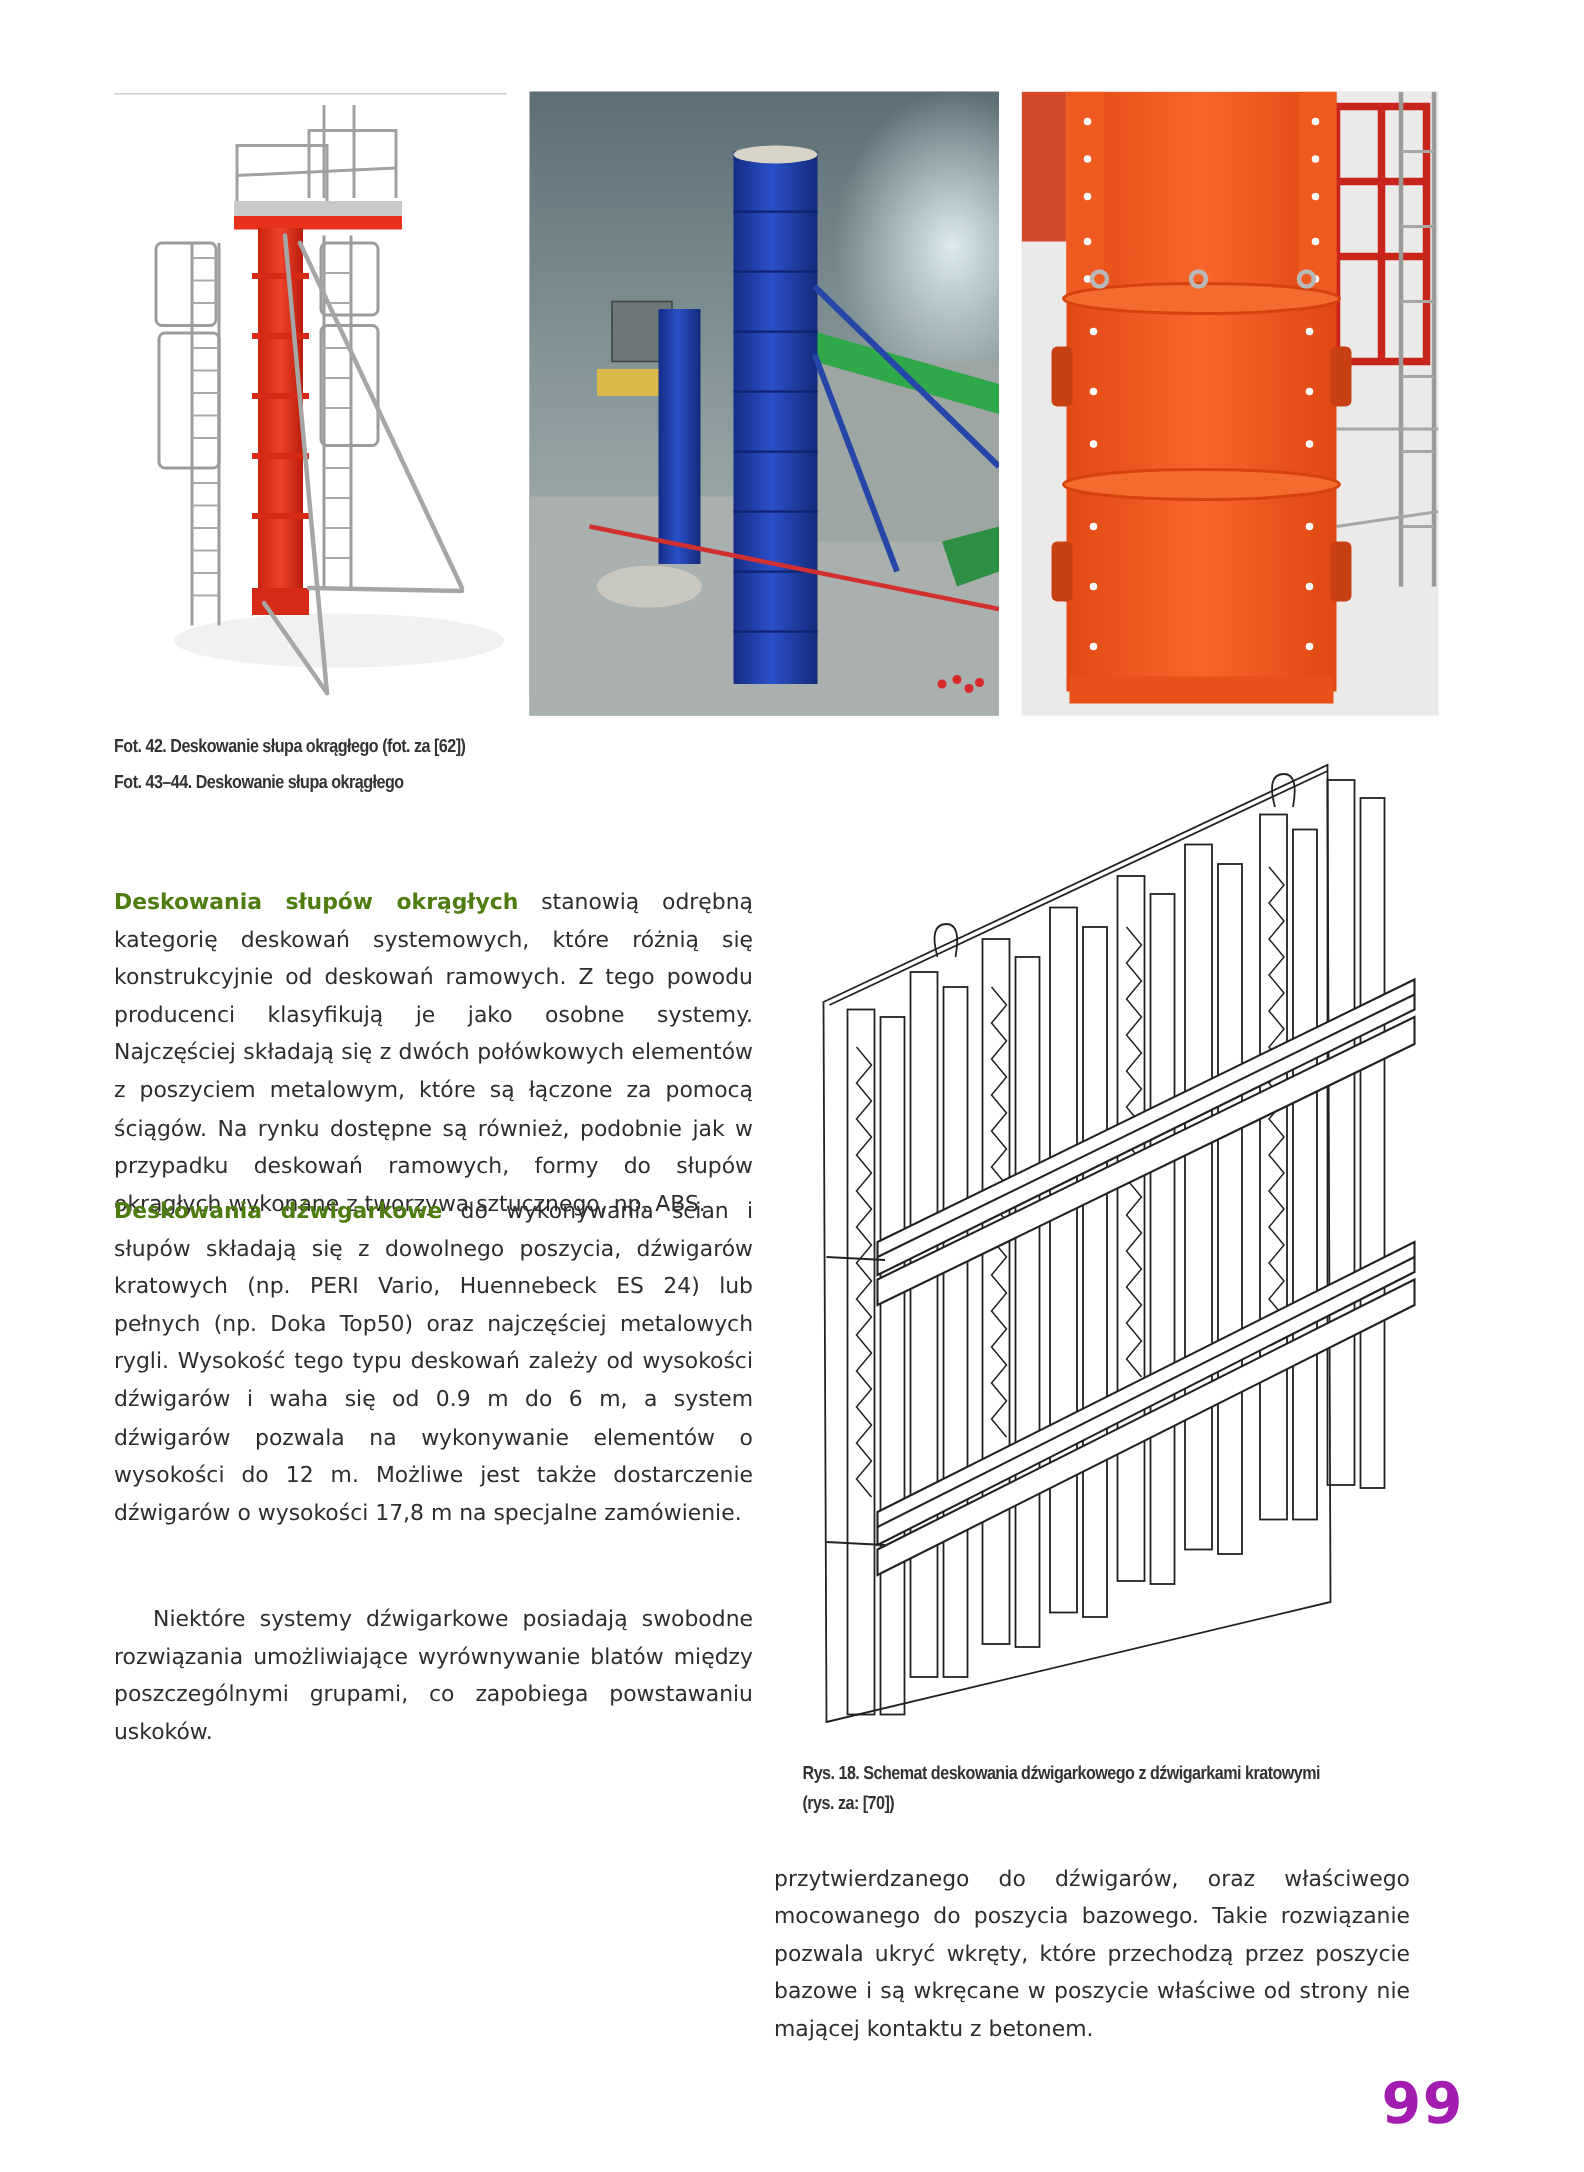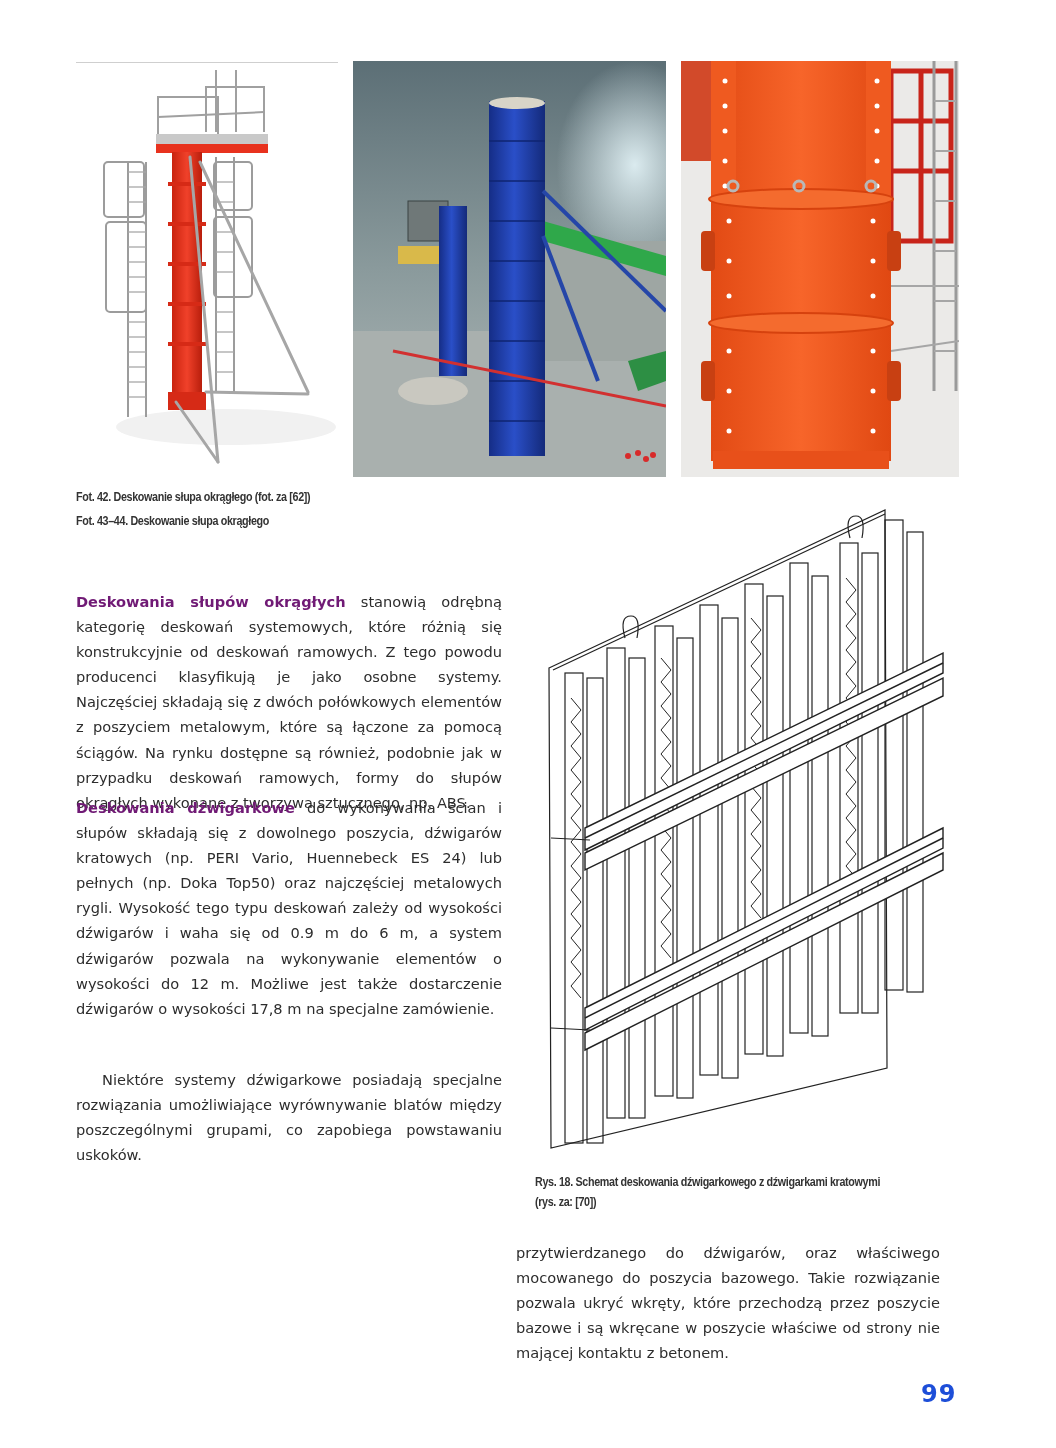--- a/index.html
+++ b/index.html
@@ -24,28 +24,28 @@
 
     
     .body-text { position: absolute; font-family: "DejaVu Sans", sans-serif; font-size: 14.6px;
                  line-height: 25.1px; color: #2d2d2d; text-align: justify; text-align-last: left; }
     #col-left-1 { left: 76px; top: 589px; width: 426px; }
     #col-left-2 { left: 76px; top: 795px; width: 426px; }
     #col-left-3 { left: 76px; top: 1067px; width: 426px; }
     #col-right-1 { left: 516px; top: 1240px; width: 424px; }
     .body-text p { margin: 0; }
     .body-text p.indent { text-indent: 26px; }
-    .body-text b { font-weight: bold; color: #701a75; }
+    .body-text b { font-weight: bold; color: #4d7c0f; }
 
     
     #diagram { left: 545px; top: 508px; width: 412px; height: 645px; }
 
     
     #page-number { position: absolute; left: 921px; top: 1380px; font-family: "DejaVu Sans", sans-serif;
-                   font-weight: bold; font-size: 24px; color: #1d4ed8; letter-spacing: 1px; }
+                   font-weight: bold; font-size: 38px; color: #a21caf; letter-spacing: 1px; }
   </style>
 </head>
 <body>
 
 <div class="photo" id="photo1">
   <div id="photo1-rule"></div>
   <svg width="262" height="414" viewBox="0 0 262 414">
     <defs>
       <linearGradient id="redg" x1="0" x2="1">
         <stop offset="0" stop-color="#c9230f"></stop>
@@ -273,21 +273,21 @@
 
 <div class="body-text" id="col-left-1">
   <p><b>Deskowania słupów okrągłych</b><span> stanowią odrębną kategorię deskowań systemowych, które różnią się konstrukcyjnie od deskowań ramowych. Z tego powodu producenci klasyfikują je jako osobne systemy. Najczęściej składają się z dwóch połówkowych elementów z poszyciem metalowym, które są łączone za pomocą ściągów. Na rynku dostępne są również, podobnie jak w przypadku deskowań ramowych,  formy do słupów okrągłych wykonane z tworzywa sztucznego, np. ABS.</span></p>
 </div>
 
 <div class="body-text" id="col-left-2">
   <p><b>Deskowania dźwigarkowe</b><span> do wykonywania ścian i słupów składają się z dowolnego poszycia, dźwigarów kratowych (np. PERI Vario, Huennebeck ES 24) lub pełnych (np. Doka Top50) oraz najczęściej metalowych rygli. Wysokość tego typu deskowań zależy od wysokości dźwigarów i waha się od 0.9 m do 6 m, a system dźwigarów pozwala na wykonywanie elementów o wysokości do 12 m. Możliwe jest także dostarczenie dźwigarów o wysokości 17,8 m na specjalne zamówienie.</span></p>
 </div>
 
 <div class="body-text" id="col-left-3">
-  <p class="indent">Niektóre systemy dźwigarkowe posiadają specjalne rozwiązania umożliwiające wyrównywanie blatów między poszczególnymi grupami, co zapobiega powstawaniu uskoków.</p>
+  <p class="indent">Niektóre systemy dźwigarkowe posiadają swobodne rozwiązania umożliwiające wyrównywanie blatów między poszczególnymi grupami, co zapobiega powstawaniu uskoków.</p>
 </div>
 
 <div class="abs" id="diagram">
   <svg width="412" height="645" viewBox="0 0 412 645">
     <g fill="none" stroke="#222" stroke-width="1.2">
 
       <polygon points="4,160 340,2 342,560 6,640"></polygon>
       <polygon points="8,162 340,6"></polygon>
 
       <g>

